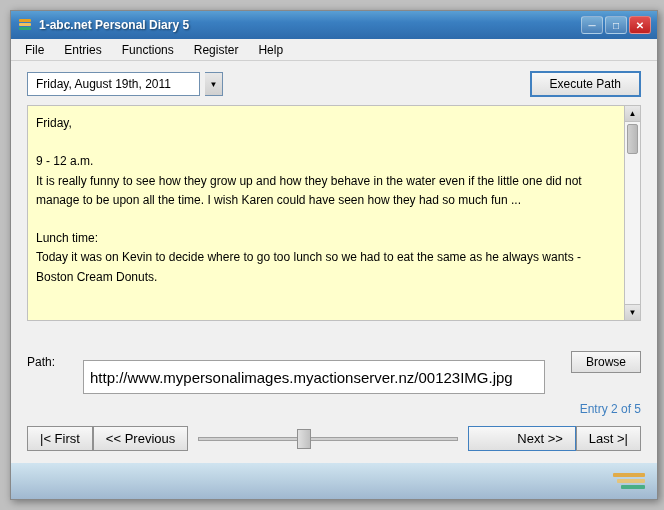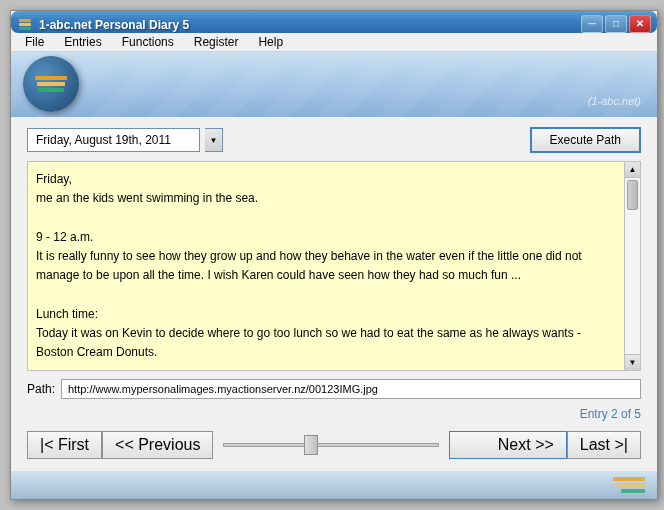--- a/index.html
+++ b/index.html
@@ -22,25 +22,24 @@
       box-shadow: 2px 2px 8px rgba(0,0,0,0.4);
       display: flex;
       flex-direction: column;
     }
 
     
     .title-bar {
       background: linear-gradient(to bottom, #5a9fd4 0%, #3a7fc1 40%, #2d6aab 100%);
       height: 28px;
       display: flex;
-      align-items: flex-end;
+      align-items: center;
       justify-content: space-between;
       padding: 0 6px;
       user-select: none;
-      border-radius: 7px;
     }
     .title-bar-left {
       display: flex;
       align-items: center;
       gap: 6px;
     }
     .title-icon {
       width: 16px;
       height: 16px;
     }
@@ -247,34 +246,35 @@
       border: 1px solid #a0a0a0;
       margin: 2px;
       border-radius: 2px;
       cursor: pointer;
     }
 
     
     .path-row {
       display: flex;
       align-items: center;
-      gap: 4px;
+      gap: 26px;
     }
     .path-label {
       font-size: 12px;
       min-width: 30px;
     }
     .path-input {
       flex: 1;
       border: 1px solid #a0a0a0;
       background: white;
       padding: 3px 6px;
-      font-size: 11px;
-      height: 20px;
+      font-size: 15px;
+      height: 34px;
       outline: none;
+      margin-top: 31px;
     }
     .browse-btn {
       background: linear-gradient(to bottom, #f8f8f8, #e0e0e0);
       border: 1px solid #909090;
       padding: 2px 14px;
       font-size: 12px;
       cursor: pointer;
       height: 22px;
     }
 
@@ -289,21 +289,21 @@
     .nav-row {
       display: flex;
       align-items: center;
       justify-content: space-between;
       padding: 2px 0;
     }
     .nav-btn {
       background: linear-gradient(to bottom, #f8f8f8, #e0e0e0);
       border: 1px solid #909090;
       padding: 4px 12px;
-      font-size: 16px;
+      font-size: 13px;
       cursor: pointer;
       min-width: 60px;
       text-align: center;
     }
     .nav-btn.active-btn {
       border: 1px solid #4080c0;
       padding-left: 48px;
     }
     .nav-slider-area {
       flex: 1;
@@ -374,62 +374,52 @@
   </div>
 
   <div class="menu-bar">
     <div class="menu-item">File</div>
     <div class="menu-item">Entries</div>
     <div class="menu-item">Functions</div>
     <div class="menu-item">Register</div>
     <div class="menu-item">Help</div>
   </div>
 
-  <div class="header-area">
-    <div class="logo-circle">
-      <div class="logo-stack">
-        <div class="logo-book"></div>
-        <div class="logo-book"></div>
-        <div class="logo-book"></div>
-      </div>
-    </div>
-    <span class="header-brand">(1-abc.net)</span>
-  </div>
 
   <div class="main-content">
 
     <div class="date-row">
       <div class="date-selector">
         <input class="date-input" type="text" value="Friday, August 19th, 2011" style="">
         <div class="date-dropdown-btn">▼</div>
       </div>
       <button class="execute-btn">Execute Path</button>
     </div>
 
     <div class="diary-scroll-container">
       <div class="diary-inner">
         <p>Friday,</p>
-        <p>me an the kids went swimming in the sea.</p>
         <p>&nbsp;</p>
         <p>9 - 12 a.m.</p>
         <p>It is really funny to see how they grow up and how they behave in the water even if the little one did not manage to be upon all the time. I wish Karen could have seen how they had so much fun ...</p>
         <p>&nbsp;</p>
         <p>Lunch time:</p>
         <p>Today it was on Kevin to decide where to go too lunch so we had to eat the same as he always wants - Boston Cream Donuts.</p>
       </div>
       <div class="scroll-track">
         <div class="scroll-arrow">▲</div>
         <div class="scroll-thumb"></div>
         <div class="scroll-arrow bottom">▼</div>
       </div>
     </div>
 
     <div class="path-row">
       <span class="path-label">Path:</span>
       <input class="path-input" type="text" value="http://www.mypersonalimages.myactionserver.nz/00123IMG.jpg" style="">
+      <button class="browse-btn">Browse</button>
     </div>
 
     <div class="entry-counter">Entry 2 of 5</div>
 
     <div class="nav-row">
       <button class="nav-btn">|&lt; First</button>
       <button class="nav-btn">&lt;&lt; Previous</button>
       <div class="nav-slider-area">
         <input type="range" class="nav-slider" min="0" max="100" value="40" style="">
       </div>

